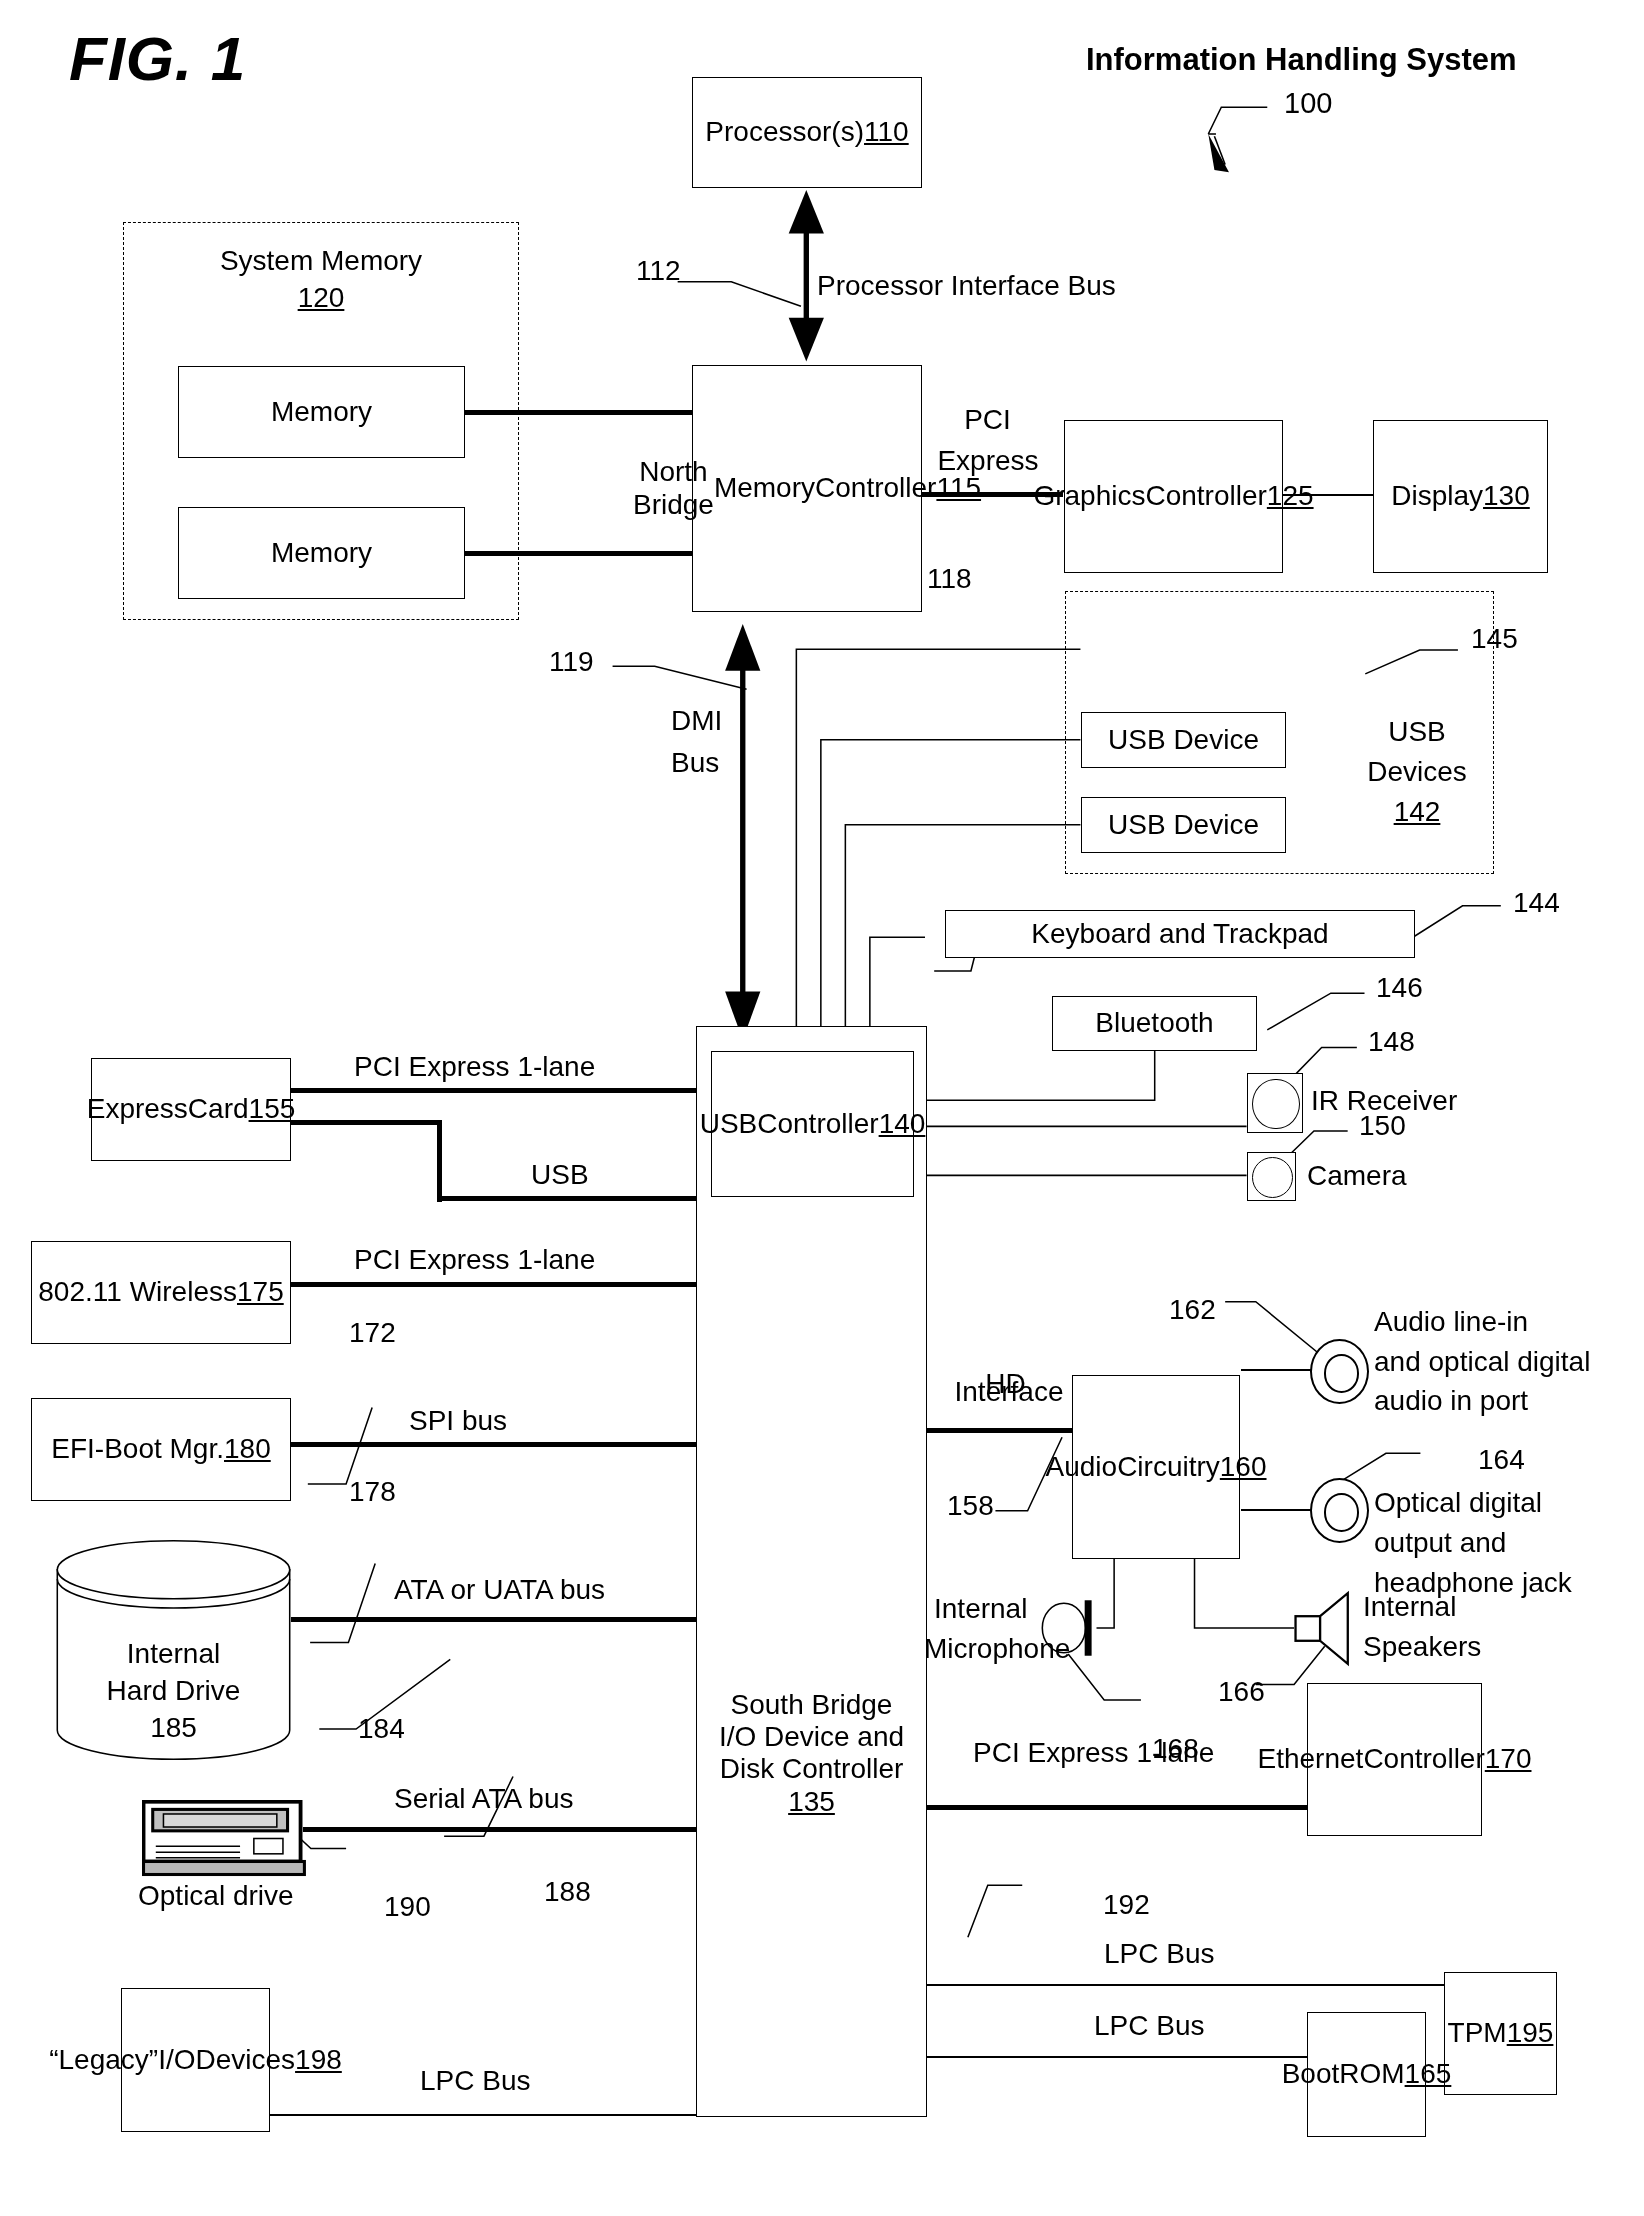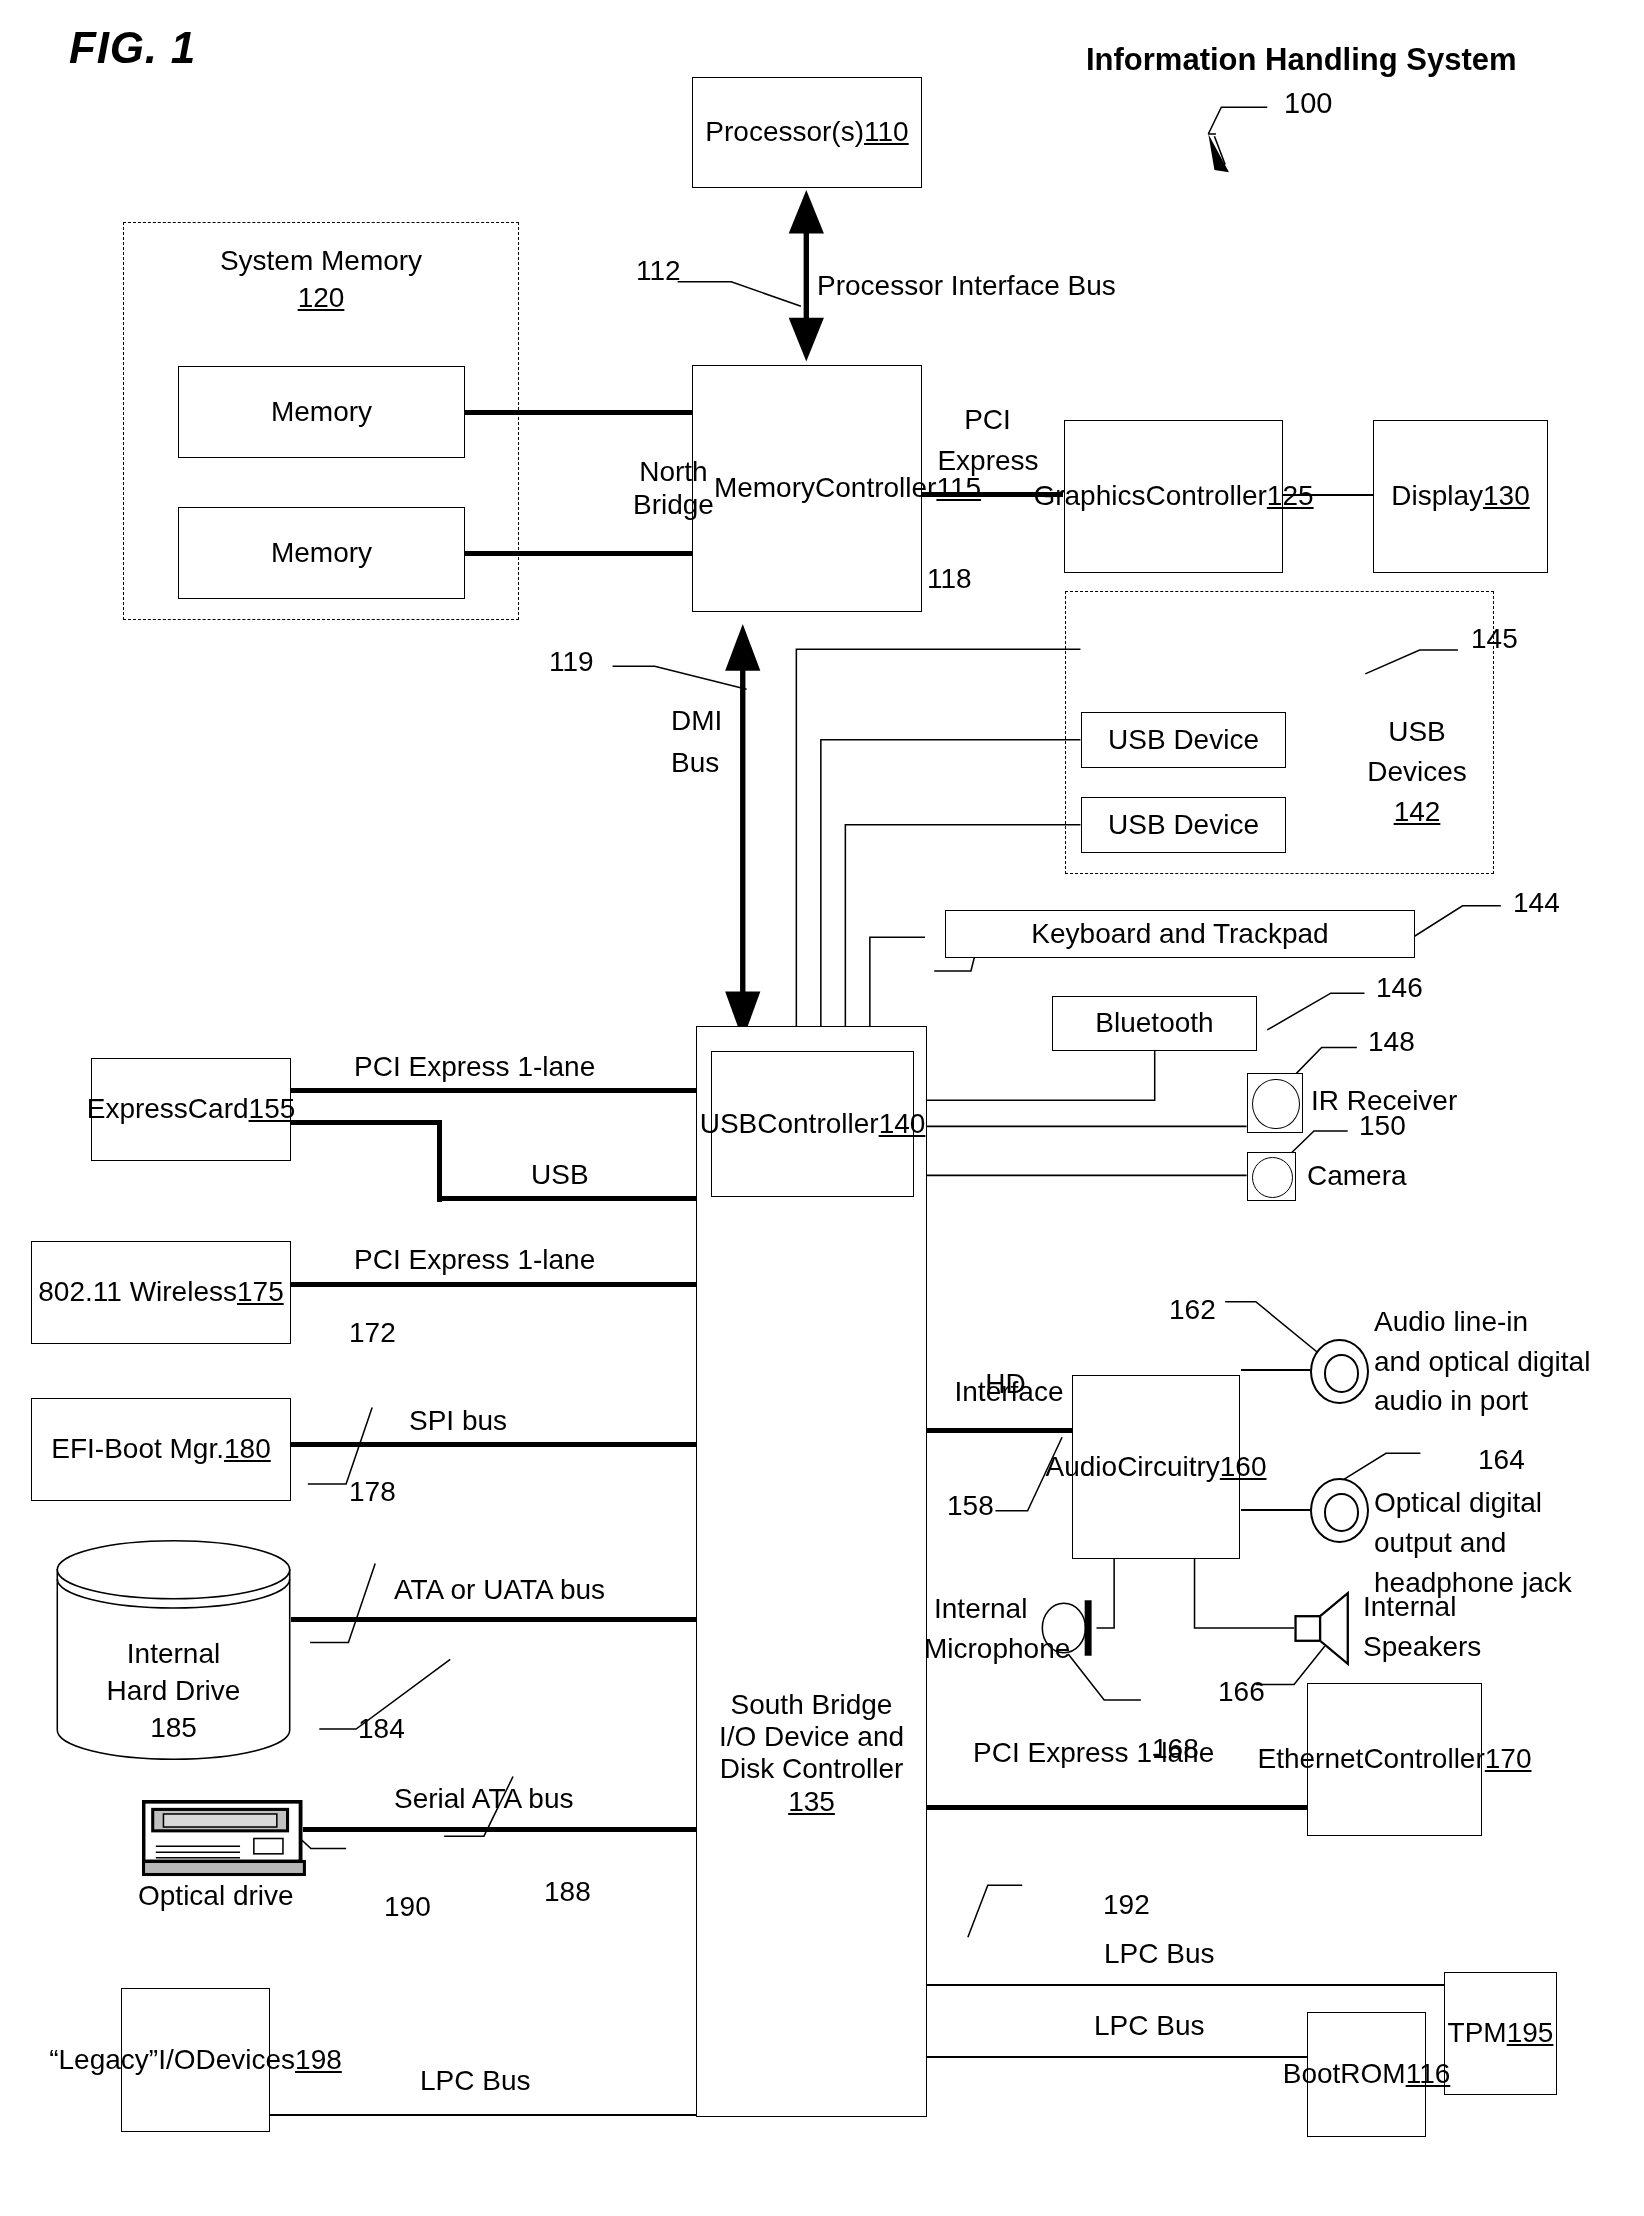--- a/index.html
+++ b/index.html
@@ -56,21 +56,21 @@
     white-space: nowrap;
     z-index: 7;
   }
   .label.center { text-align: center; }
   .label .ref { text-decoration: underline; text-underline-offset: 2.3px; }
 
   .fig-title {
     position: absolute;
     font-style: italic;
     font-weight: bold;
-    font-size: 44px;
+    font-size: 62px;
     letter-spacing: 0.8px;
     z-index: 8;
   }
   .sys-title {
     position: absolute;
     font-weight: bold;
     font-size: 31px;
     white-space: nowrap;
     z-index: 8;
   }
@@ -487,18 +487,18 @@
       <span class="ref">195</span>
     </div>
   </div>
 
   <div class="label" style="left:1094px; top:2010px;">LPC Bus</div>
   <div class="hline" style="left:927px; top:2056px; width:381px;"></div>
   <div class="box" style="left:1307px; top:2012px; width:119px; height:125px;">
     <div>Boot</div>
     <div>ROM</div>
     <div>
-      <span class="ref">116</span>
+      <span class="ref">165</span>
     </div>
   </div>
 
 </div>
 
 
 </body></html>

